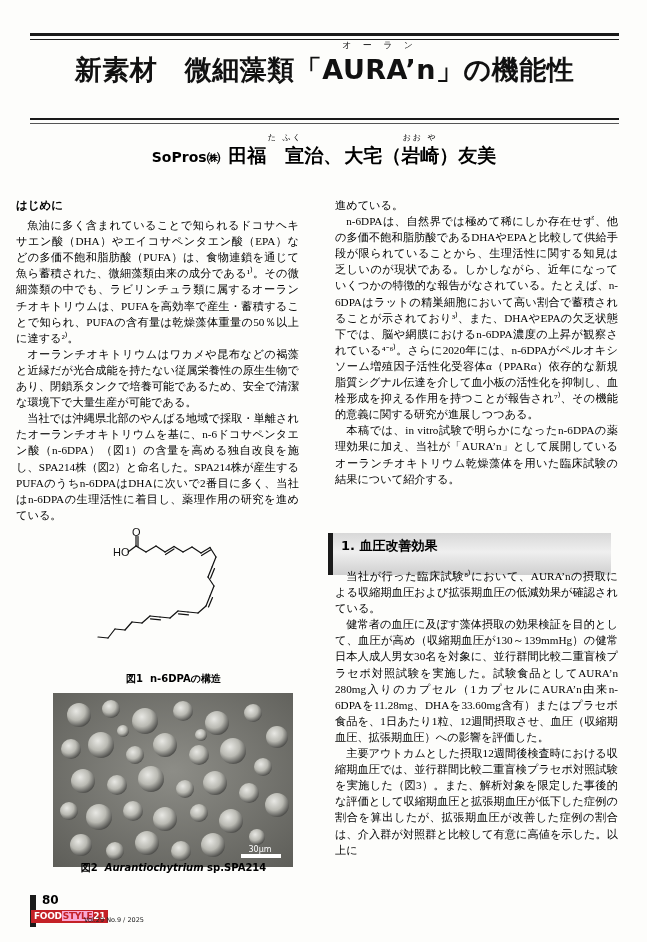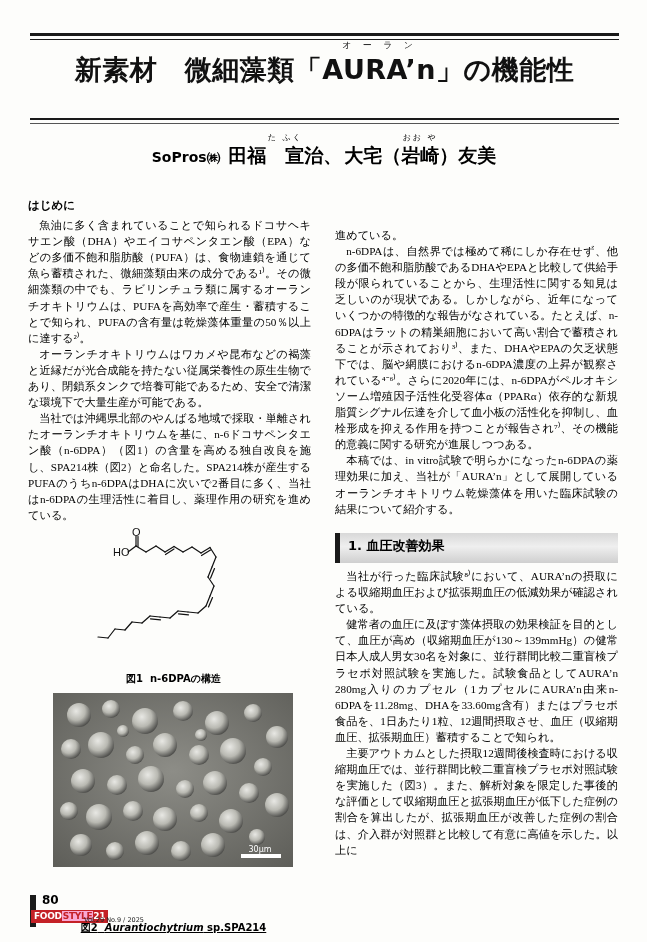--- a/index.html
+++ b/index.html
@@ -117,34 +117,34 @@
   
   .col {
     position: absolute;
     top: 197px;
     width: 283px;
     font-size: 11.2px;
     line-height: 16.1px;
     text-align: justify;
     font-family: "Liberation Serif", serif;
   }
-  .col.left { left: 28px; }
+  .col.left { left: 16px; }
   .col.right { left: 335px; }
 
   .secthead {
     font-family: "DejaVu Sans", sans-serif;
     font-weight: bold;
     font-size: 11.5px;
     margin-bottom: 4px;
   }
   p.body {
     margin: 0;
     text-indent: 1em;
   }
-  p.body.noind { text-indent: 0; margin-top: 30px; }
+  p.body.noind { text-indent: 0; }
 
   
   .fig1 {
     position: absolute;
     left: 32px;
     top: 528px;
     width: 283px;
     height: 138px;
   }
   .fig1 svg { display: block; }
@@ -189,33 +189,32 @@
     bottom: 13px;
     color: #fff;
     font-family: "DejaVu Sans", sans-serif;
     font-size: 8px;
     width: 46px;
     text-align: center;
   }
   .fig2cap {
     position: absolute;
     left: 32px;
-    top: 921px;
-    width: 283px;
-    text-decoration: underline;
+    top: 861px;
+    width: 283px;
   }
   .fig2cap i { font-style: italic; }
 
   
   .band {
     position: absolute;
-    left: 335px;
+    left: 328px;
     top: 533px;
     width: 283px;
-    height: 30px;
+    height: 42px;
     background: linear-gradient(to bottom, #d8d8d8 0%, #efefef 45%, #cfcfcf 100%);
     border-left: 5px solid #1a1a1a;
     box-sizing: border-box;
   }
   .band .band-text {
     position: absolute;
     left: 8px;
     top: 4px;
     font-family: "DejaVu Sans", sans-serif;
     font-weight: bold;
@@ -405,21 +404,21 @@
   </div>
 
   <div class="band">
     <div class="band-text">
       <span>1.</span>&nbsp;<span>血圧改善効果</span>
     </div>
   </div>
 
   <div class="col right lower">
     <p class="body">当社が行った臨床試験⁸⁾において、AURA’nの摂取による収縮期血圧および拡張期血圧の低減効果が確認されている。</p>
-    <p class="body">健常者の血圧に及ぼす藻体摂取の効果検証を目的として、血圧が高め（収縮期血圧が130～139mmHg）の健常日本人成人男女30名を対象に、並行群間比較二重盲検プラセボ対照試験を実施した。試験食品としてAURA’n 280mg入りのカプセル（1カプセルにAURA’n由来n-6DPAを11.28mg、DHAを33.60mg含有）またはプラセボ食品を、1日あたり1粒、12週間摂取させ、血圧（収縮期血圧、拡張期血圧）蓄積することで知られ。</p>
+    <p class="body">健常者の血圧に及ぼす藻体摂取の効果検証を目的として、血圧が高め（収縮期血圧が130～139mmHg）の健常日本人成人男女30名を対象に、並行群間比較二重盲検プラセボ対照試験を実施した。試験食品としてAURA’n 280mg入りのカプセル（1カプセルにAURA’n由来n-6DPAを11.28mg、DHAを33.60mg含有）またはプラセボ食品を、1日あたり1粒、12週間摂取させ、血圧（収縮期血圧、拡張期血圧）への影響を評価した。</p>
     <p class="body">主要アウトカムとした摂取12週間後検査時における収縮期血圧では、並行群間比較二重盲検プラセボ対照試験を実施した（図3）。また、解析対象を限定した事後的な評価として収縮期血圧と拡張期血圧が低下した症例の割合を算出したが、拡張期血圧が改善した症例の割合は、介入群が対照群と比較して有意に高値を示した。以上に</p>
   </div>
 
   <div class="footer-rule"></div>
   <div class="pagenum">80</div>
   <div class="logo"><span>FOOD</span><span class="style">STYLE</span><span>21</span></div>
   <div class="issue">Vol.29 No.9 / 2025</div>
 
 </div>
 

